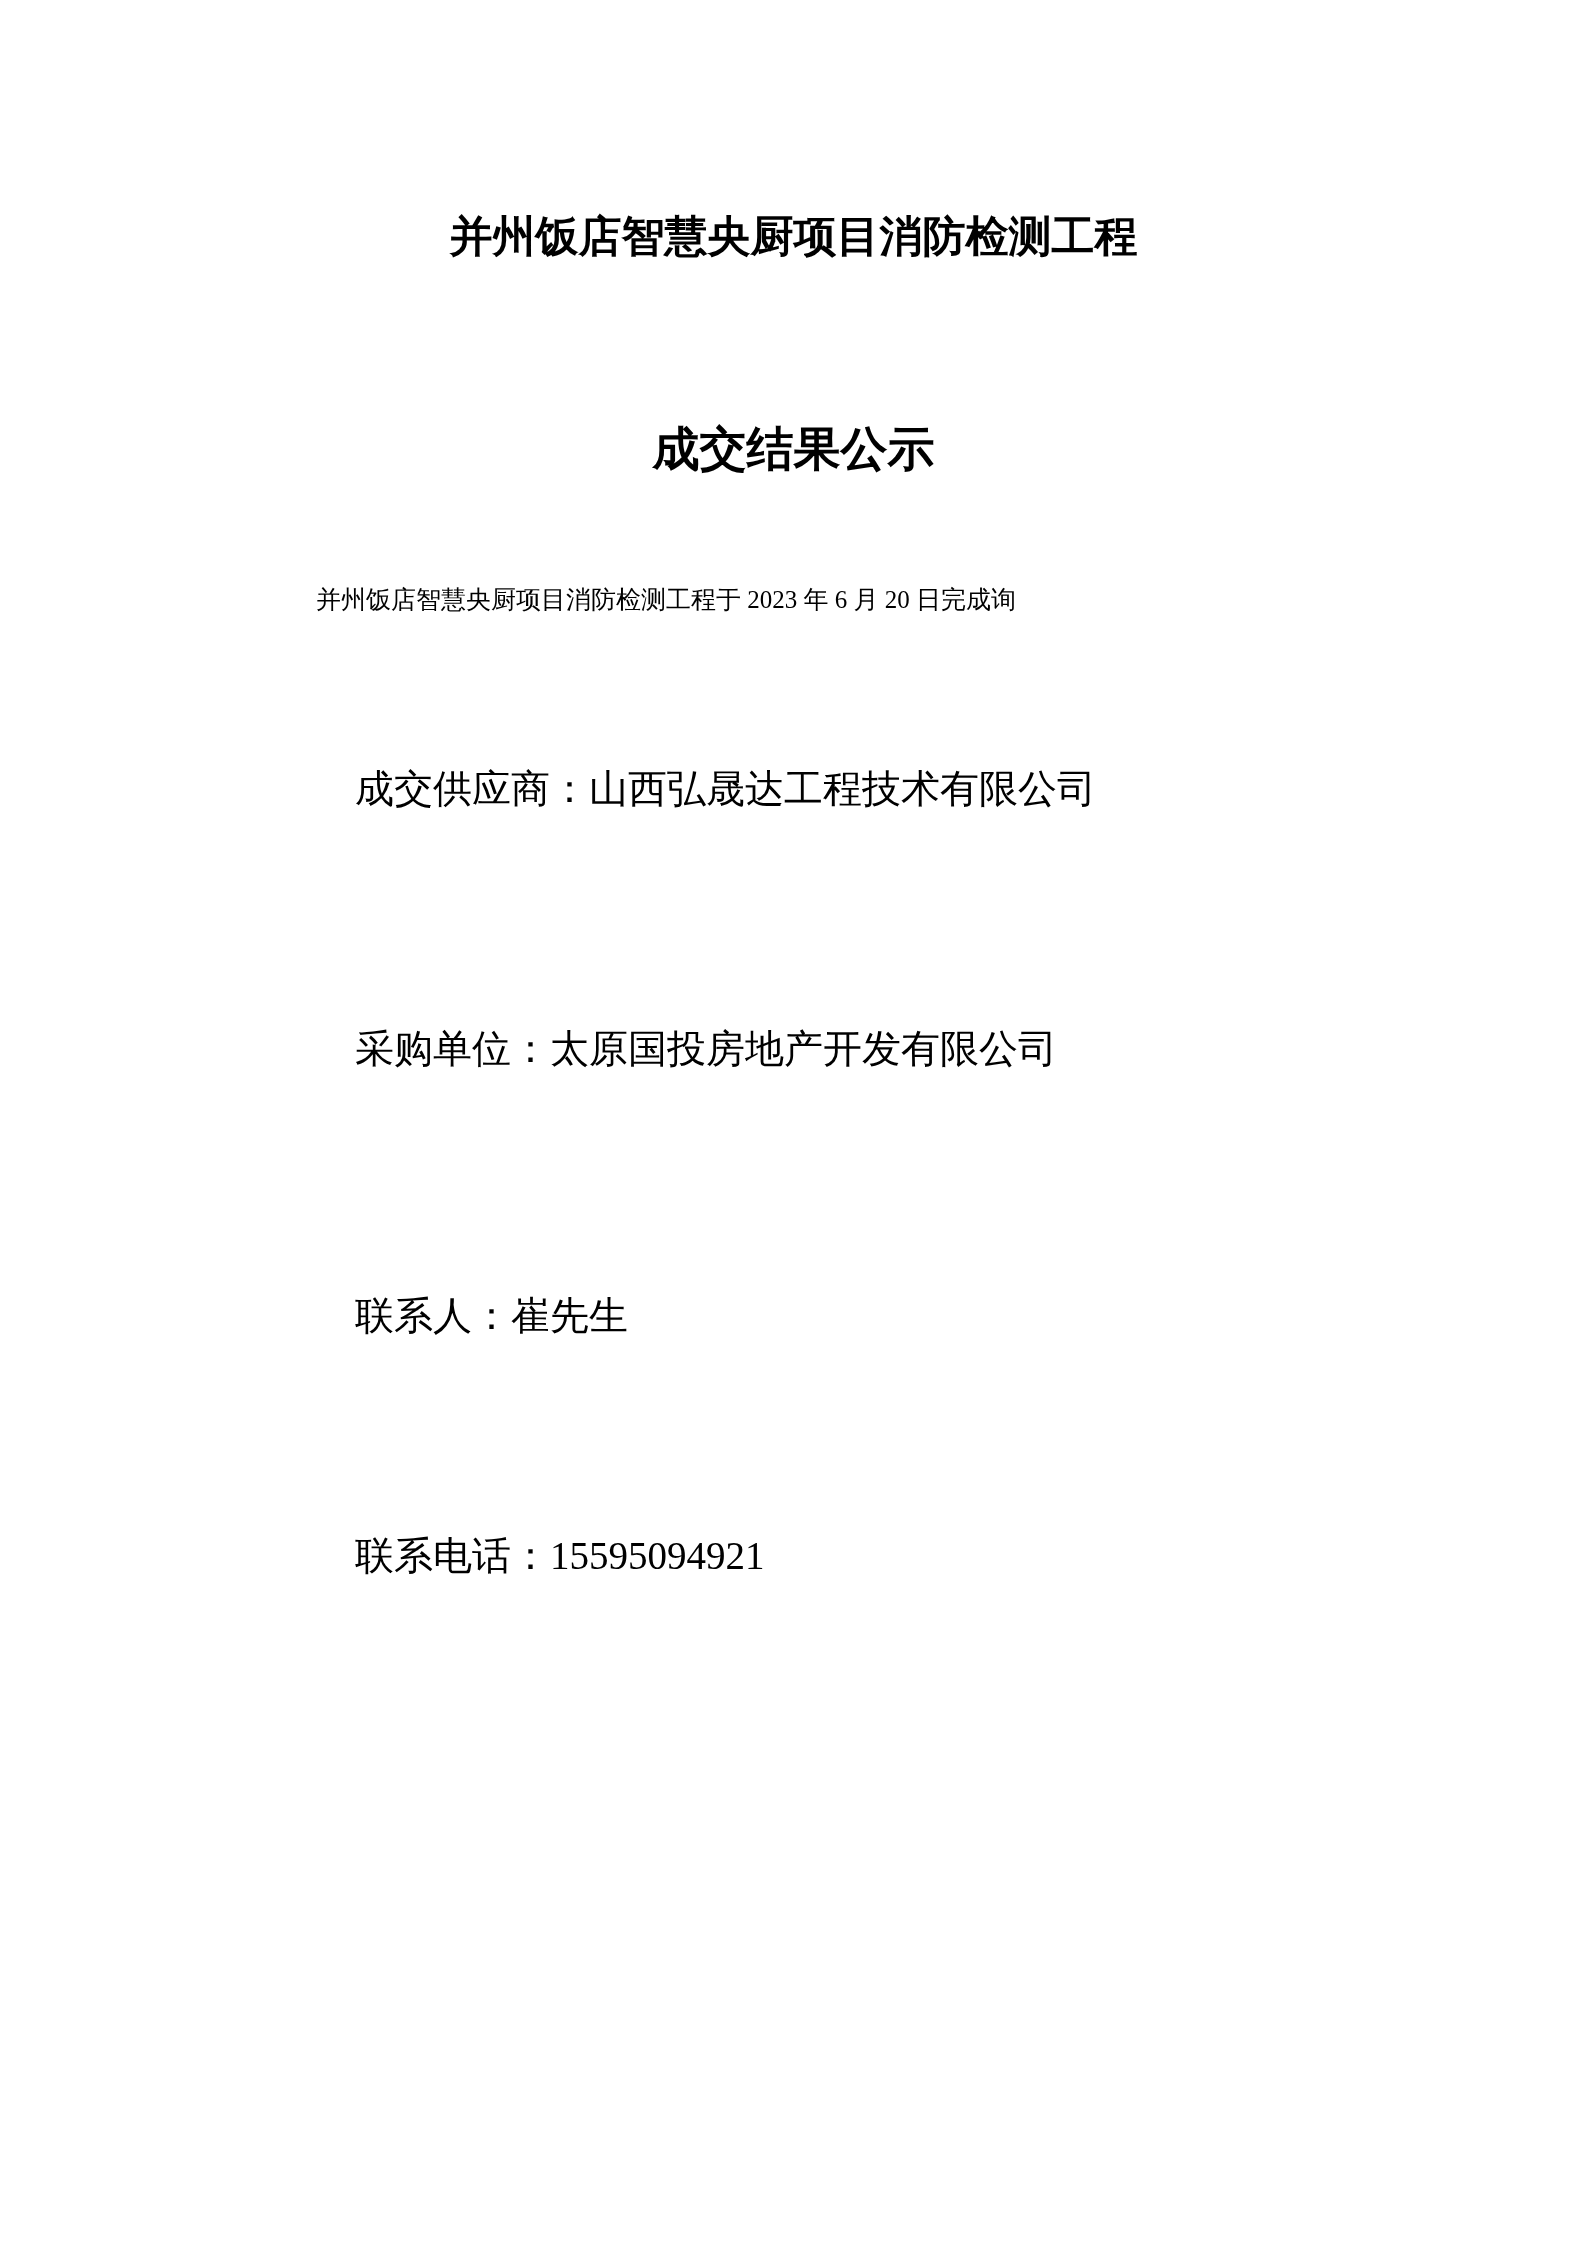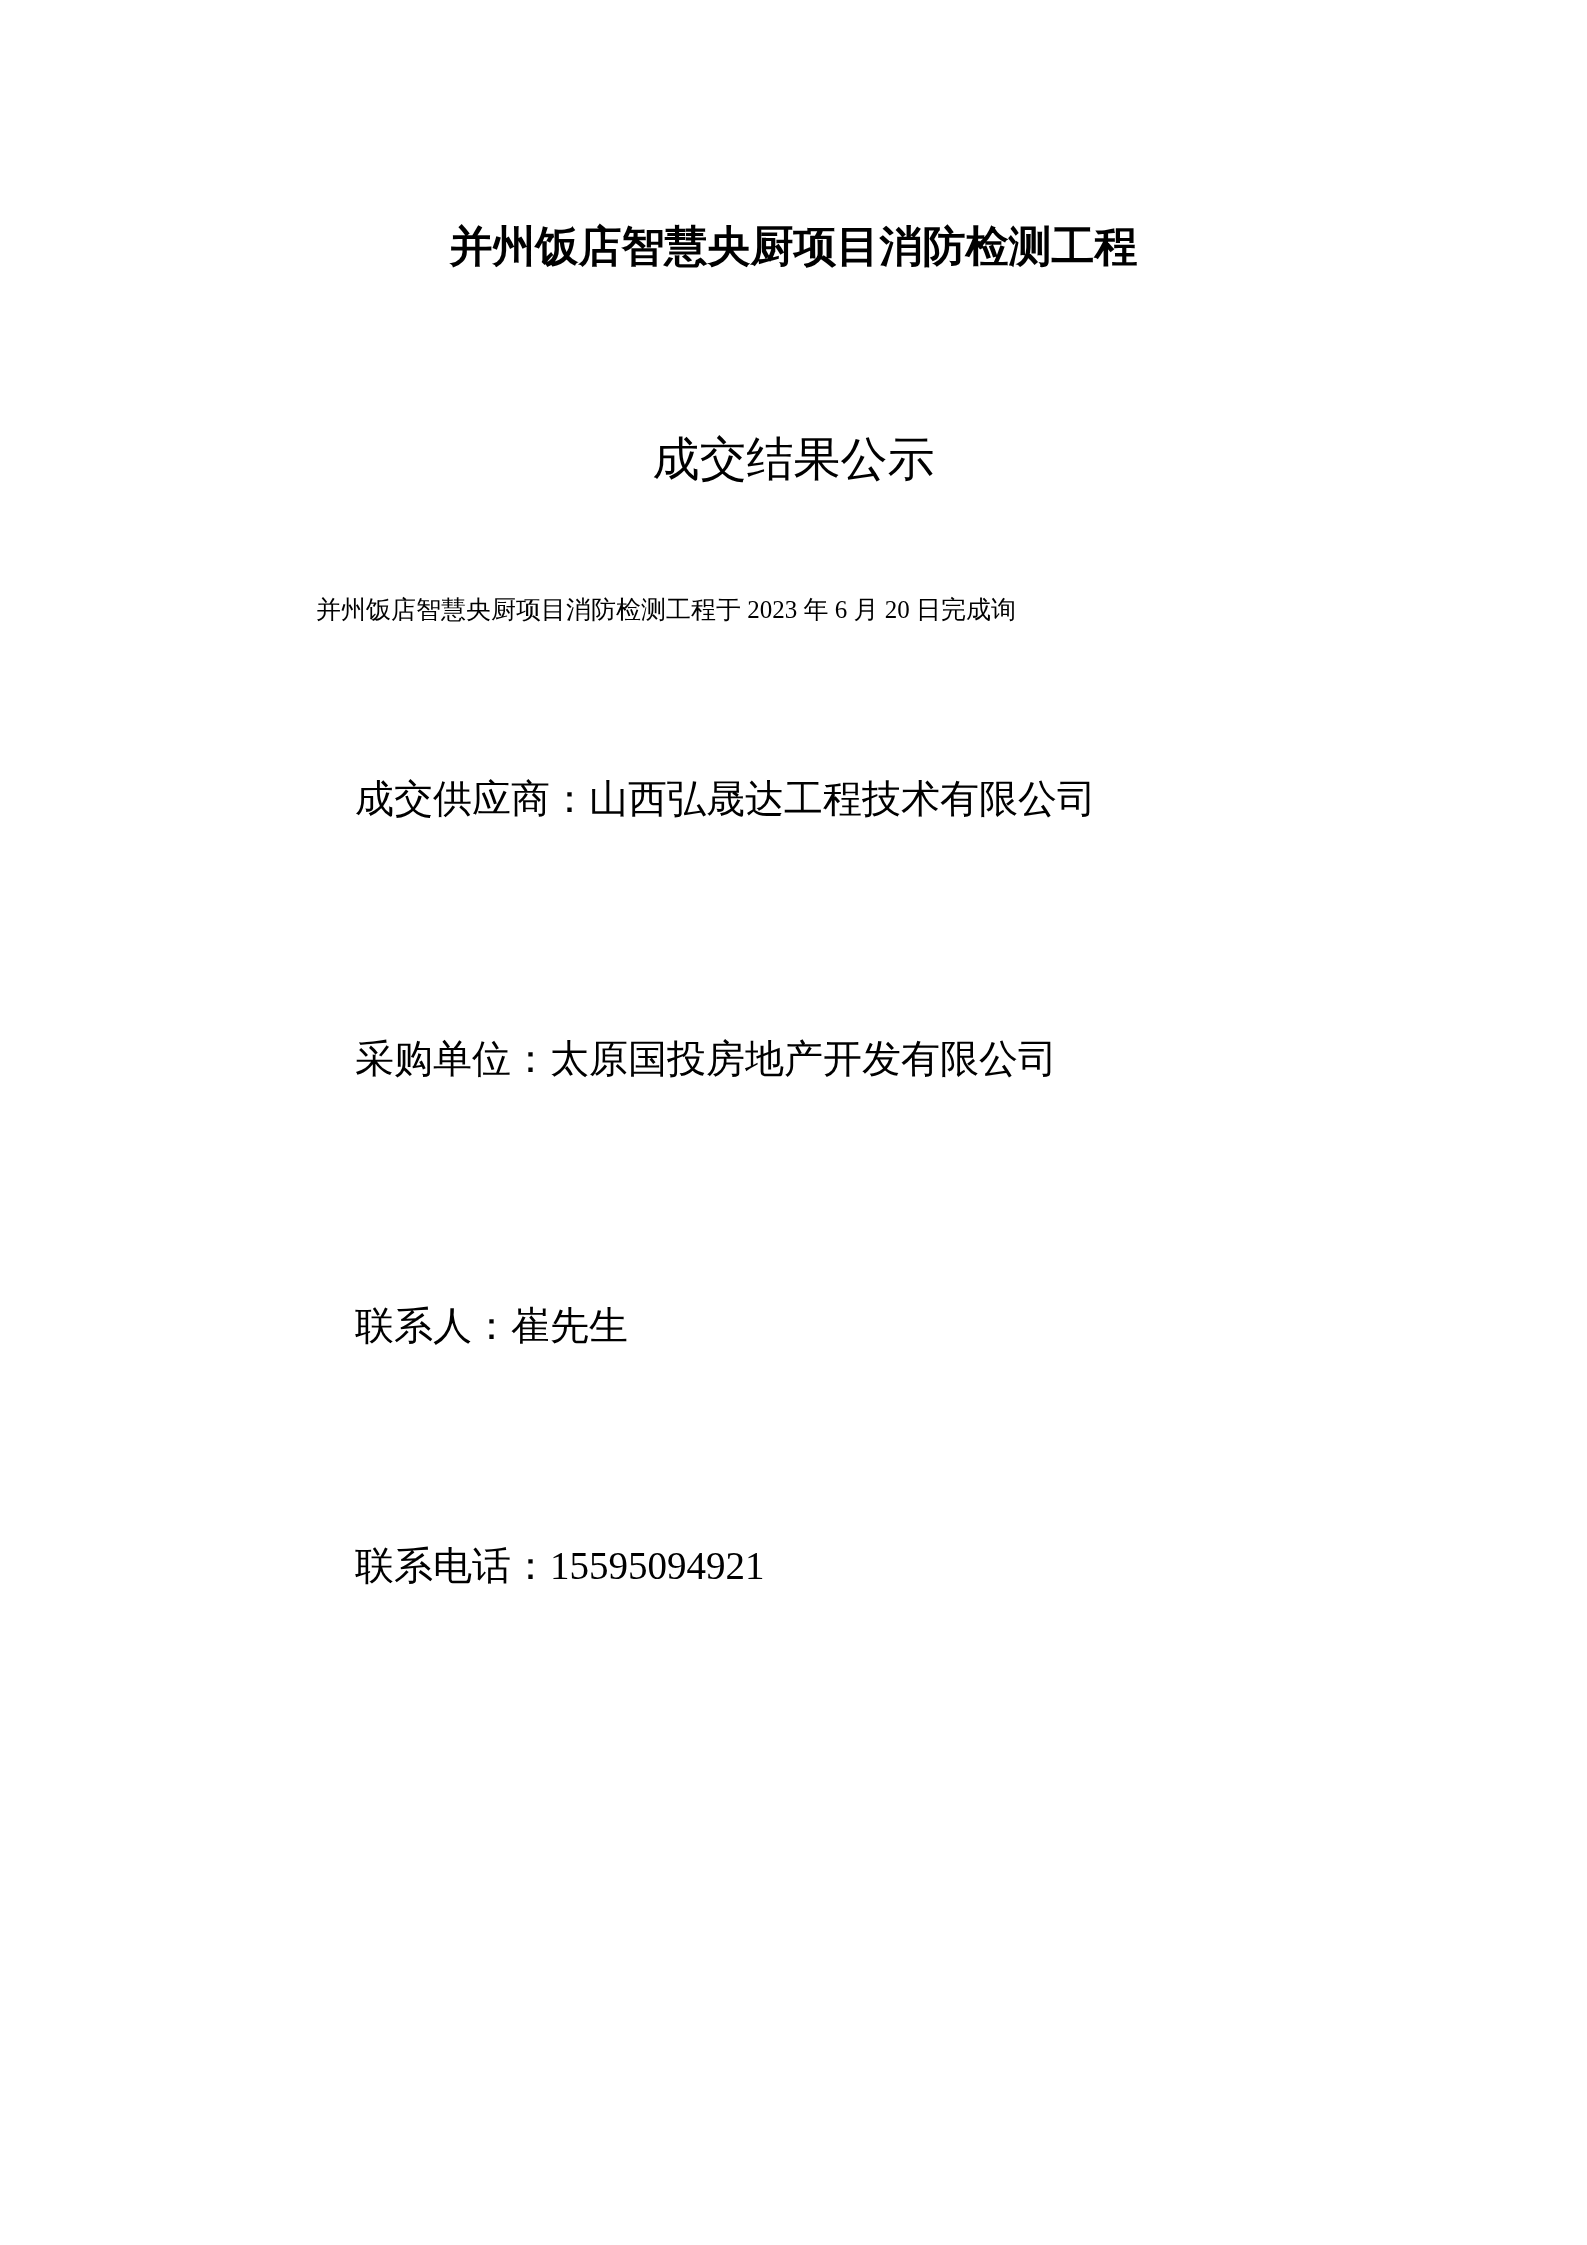--- a/index.html
+++ b/index.html
@@ -8,39 +8,39 @@
     background: #ffffff;
   }
   .page {
     position: relative;
     width: 1587px;
     height: 1711px;
     background: #ffffff;
     color: #000000;
     font-family: "Liberation Serif", "DejaVu Serif", serif;
     box-sizing: border-box;
-    padding: 18px 243px;
+    padding: 8px 243px;
     overflow: hidden;
   }
   .doc-title {
     margin: 0;
     margin-top: 200px;
     font-size: 43px;
     line-height: 58px;
     font-weight: 700;
     text-align: center;
     letter-spacing: 0;
     white-space: pre;
   }
   .doc-subtitle {
     margin: 0;
     margin-top: 152px;
     font-size: 47px;
     line-height: 62px;
-    font-weight: 400;
+    font-weight: 700;
     text-align: center;
     white-space: pre;
   }
   .body-para {
     margin: 0;
     margin-top: 80px;
     font-size: 25px;
     line-height: 80px;
     font-weight: 400;
   }

